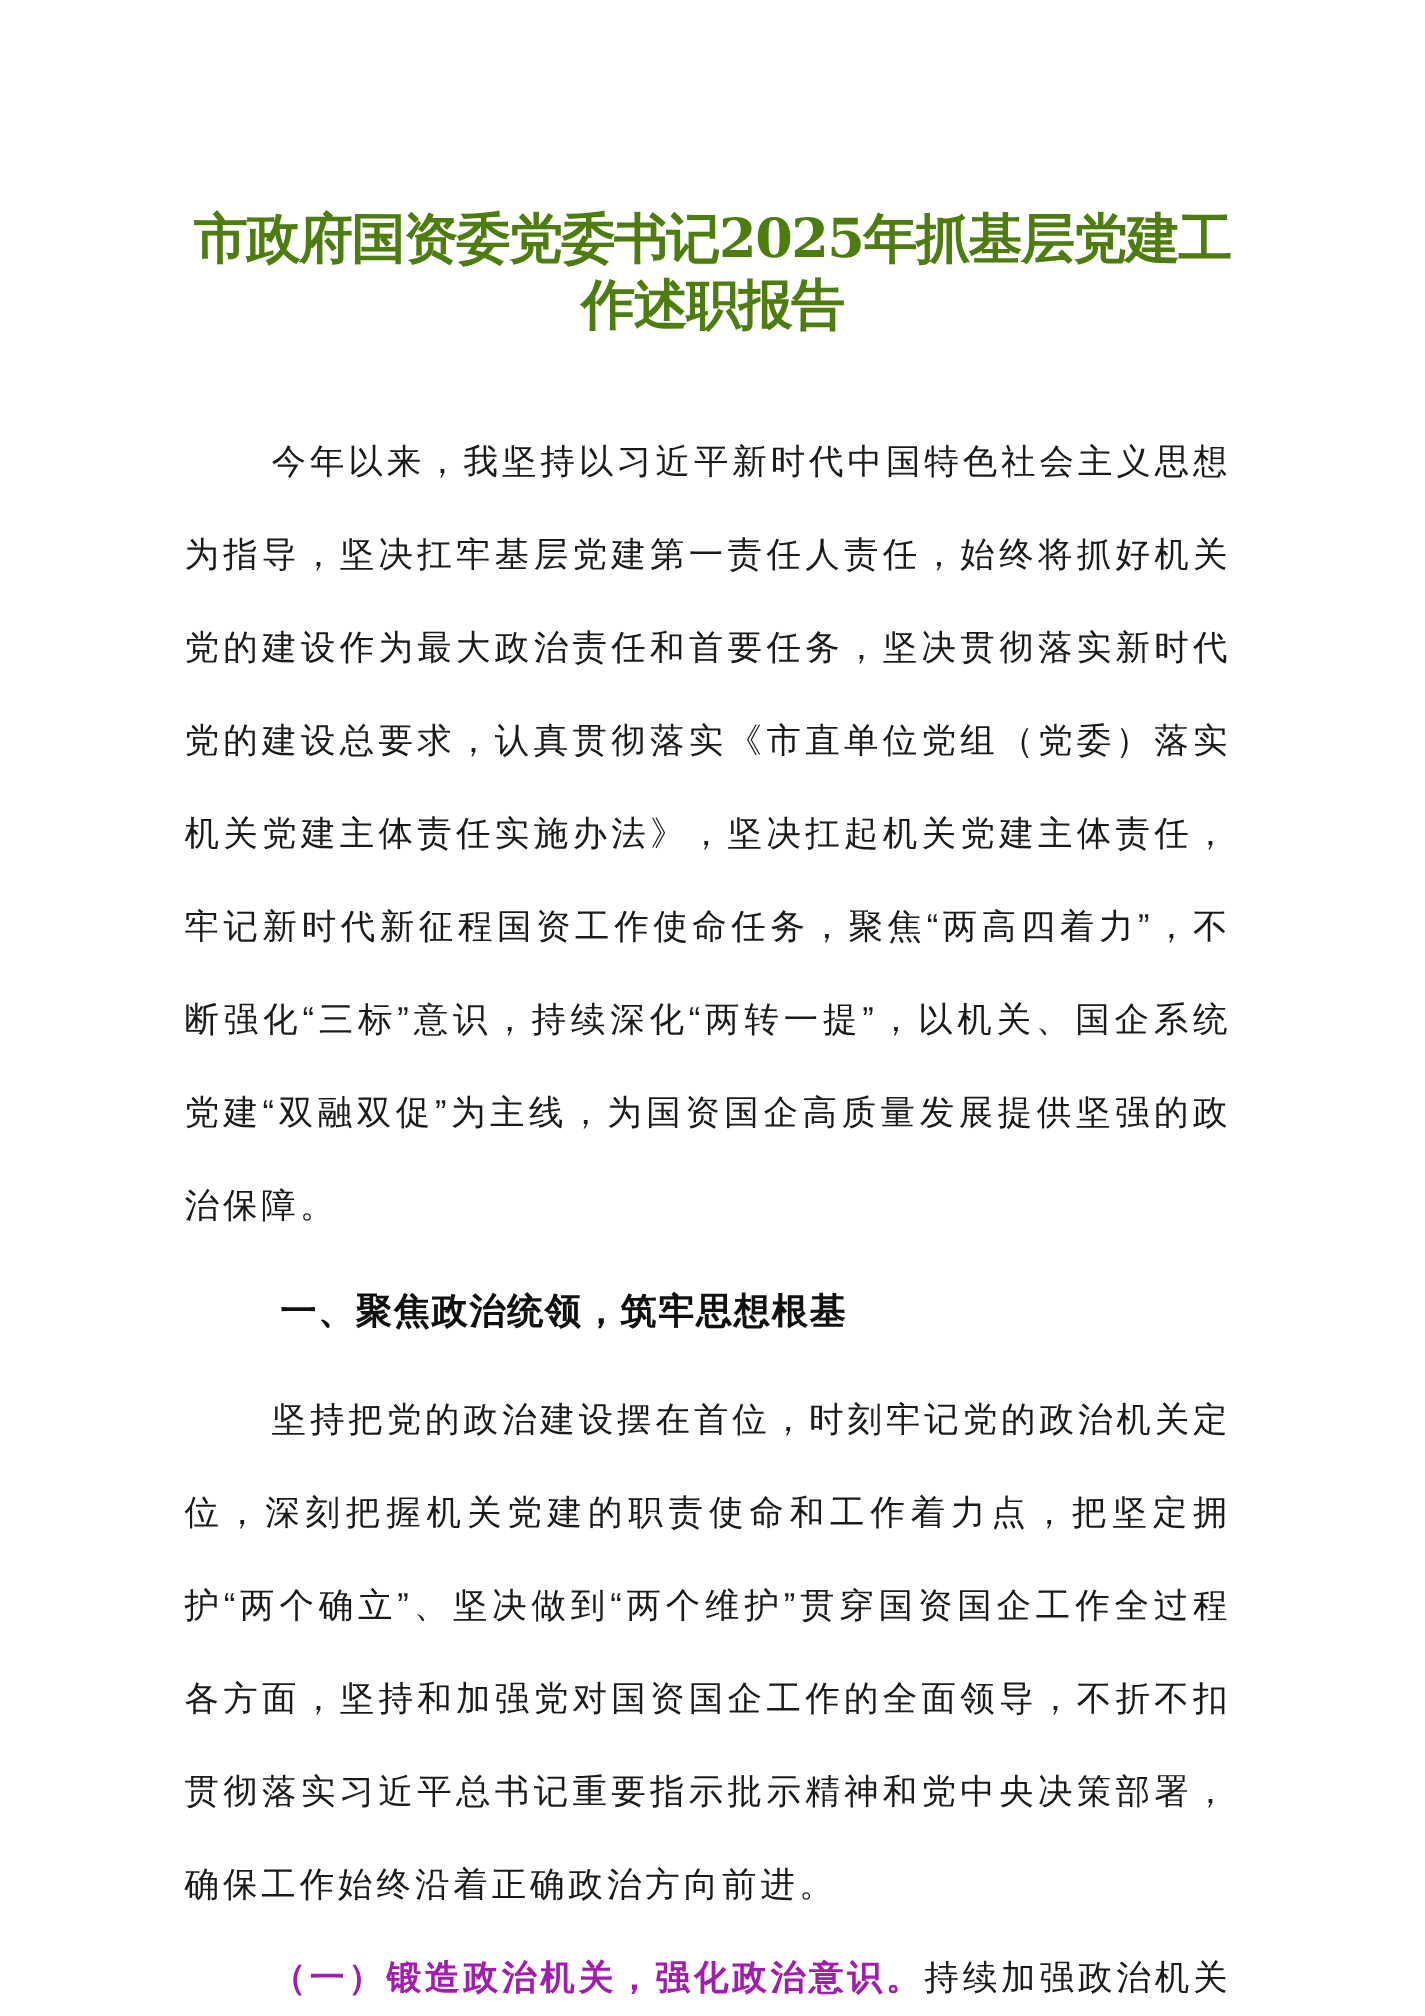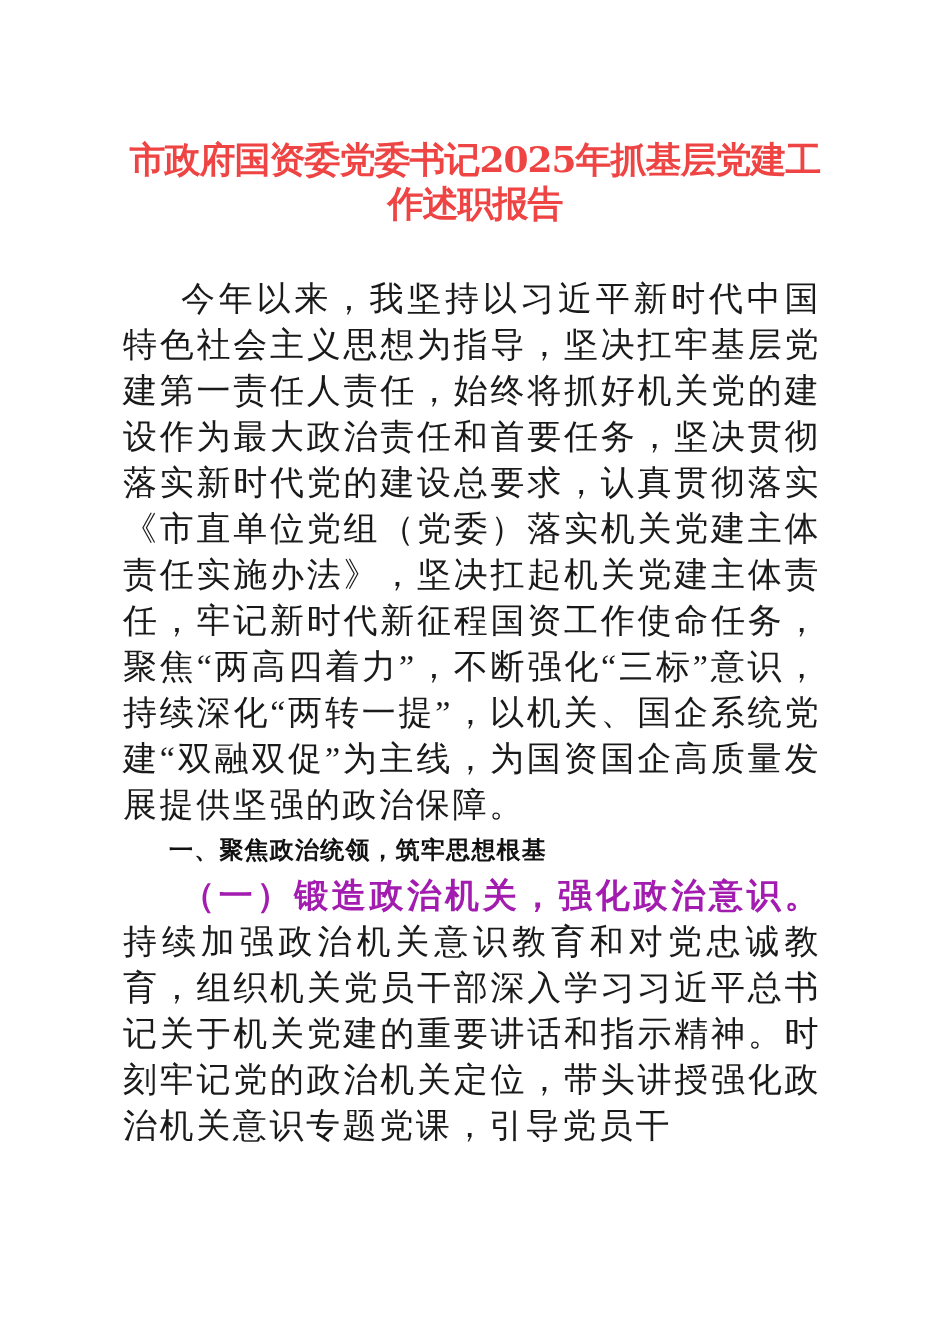--- a/index.html
+++ b/index.html
@@ -27,42 +27,42 @@
       left: 120px;
       top: 137px;
       width: 710px;
       margin: 0;
       text-align: center;
       font-family: "DejaVu Serif", "Liberation Serif", serif;
       font-weight: bold;
       font-size: 36px;
       line-height: 44px;
       letter-spacing: -1px;
-      color: #ef4444;
+      color: #4d7c0f;
     }
     .body-text {
       position: absolute;
       left: 123px;
       top: 276px;
       width: 698px;
     }
     .para {
       margin: 0;
-      font-family: Liberation Serif, serif;
-      font-size: 34px;
-      line-height: 46px;
+      font-family: Liberation Sans, sans-serif;
+      font-size: 23px;
+      line-height: 62px;
       letter-spacing: 2.6px;
       text-align: justify;
       text-justify: inter-character;
       color: #1a1a1a;
       text-indent: 58px;
       word-break: break-all;
     }
     .heading {
-      margin: 0;
+      margin: 18px;
       font-family: "DejaVu Sans", "Liberation Sans", sans-serif;
       font-weight: bold;
       font-size: 24px;
       line-height: 44.6px;
       letter-spacing: 1.2px;
       text-indent: 46px;
       color: #111111;
     }
     .lead {
       font-weight: bold;
@@ -75,17 +75,18 @@
 <div class="page">
 
   <h1 class="title">市政府国资委党委书记2025年抓基层党建工作述职报告</h1>
 
   <div class="body-text">
 
     <p class="para">今年以来，我坚持以习近平新时代中国特色社会主义思想为指导，坚决扛牢基层党建第一责任人责任，始终将抓好机关党的建设作为最大政治责任和首要任务，坚决贯彻落实新时代党的建设总要求，认真贯彻落实《市直单位党组（党委）落实机关党建主体责任实施办法》，坚决扛起机关党建主体责任，牢记新时代新征程国资工作使命任务，聚焦“两高四着力”，不断强化“三标”意识，持续深化“两转一提”，以机关、国企系统党建“双融双促”为主线，为国资国企高质量发展提供坚强的政治保障。</p>
 
     <p class="heading">一、聚焦政治统领，筑牢思想根基</p>
 
+    <p class="para">坚持把党的政治建设摆在首位，时刻牢记党的政治机关定位，深刻把握机关党建的职责使命和工作着力点，把坚定拥护“两个确立”、坚决做到“两个维护”贯穿国资国企工作全过程各方面，坚持和加强党对国资国企工作的全面领导，不折不扣贯彻落实习近平总书记重要指示批示精神和党中央决策部署，确保工作始终沿着正确政治方向前进。</p>
 
     <p class="para"><span class="lead">（一）锻造政治机关，强化政治意识。</span><span>持续加强政治机关意识教育和对党忠诚教育，组织机关党员干部深入学习习近平总书记关于机关党建的重要讲话和指示精神。时刻牢记党的政治机关定位，带头讲授强化政治机关意识专题党课，引导党员干</span></p>
 
   </div>
 </div>
 
 </body></html>

